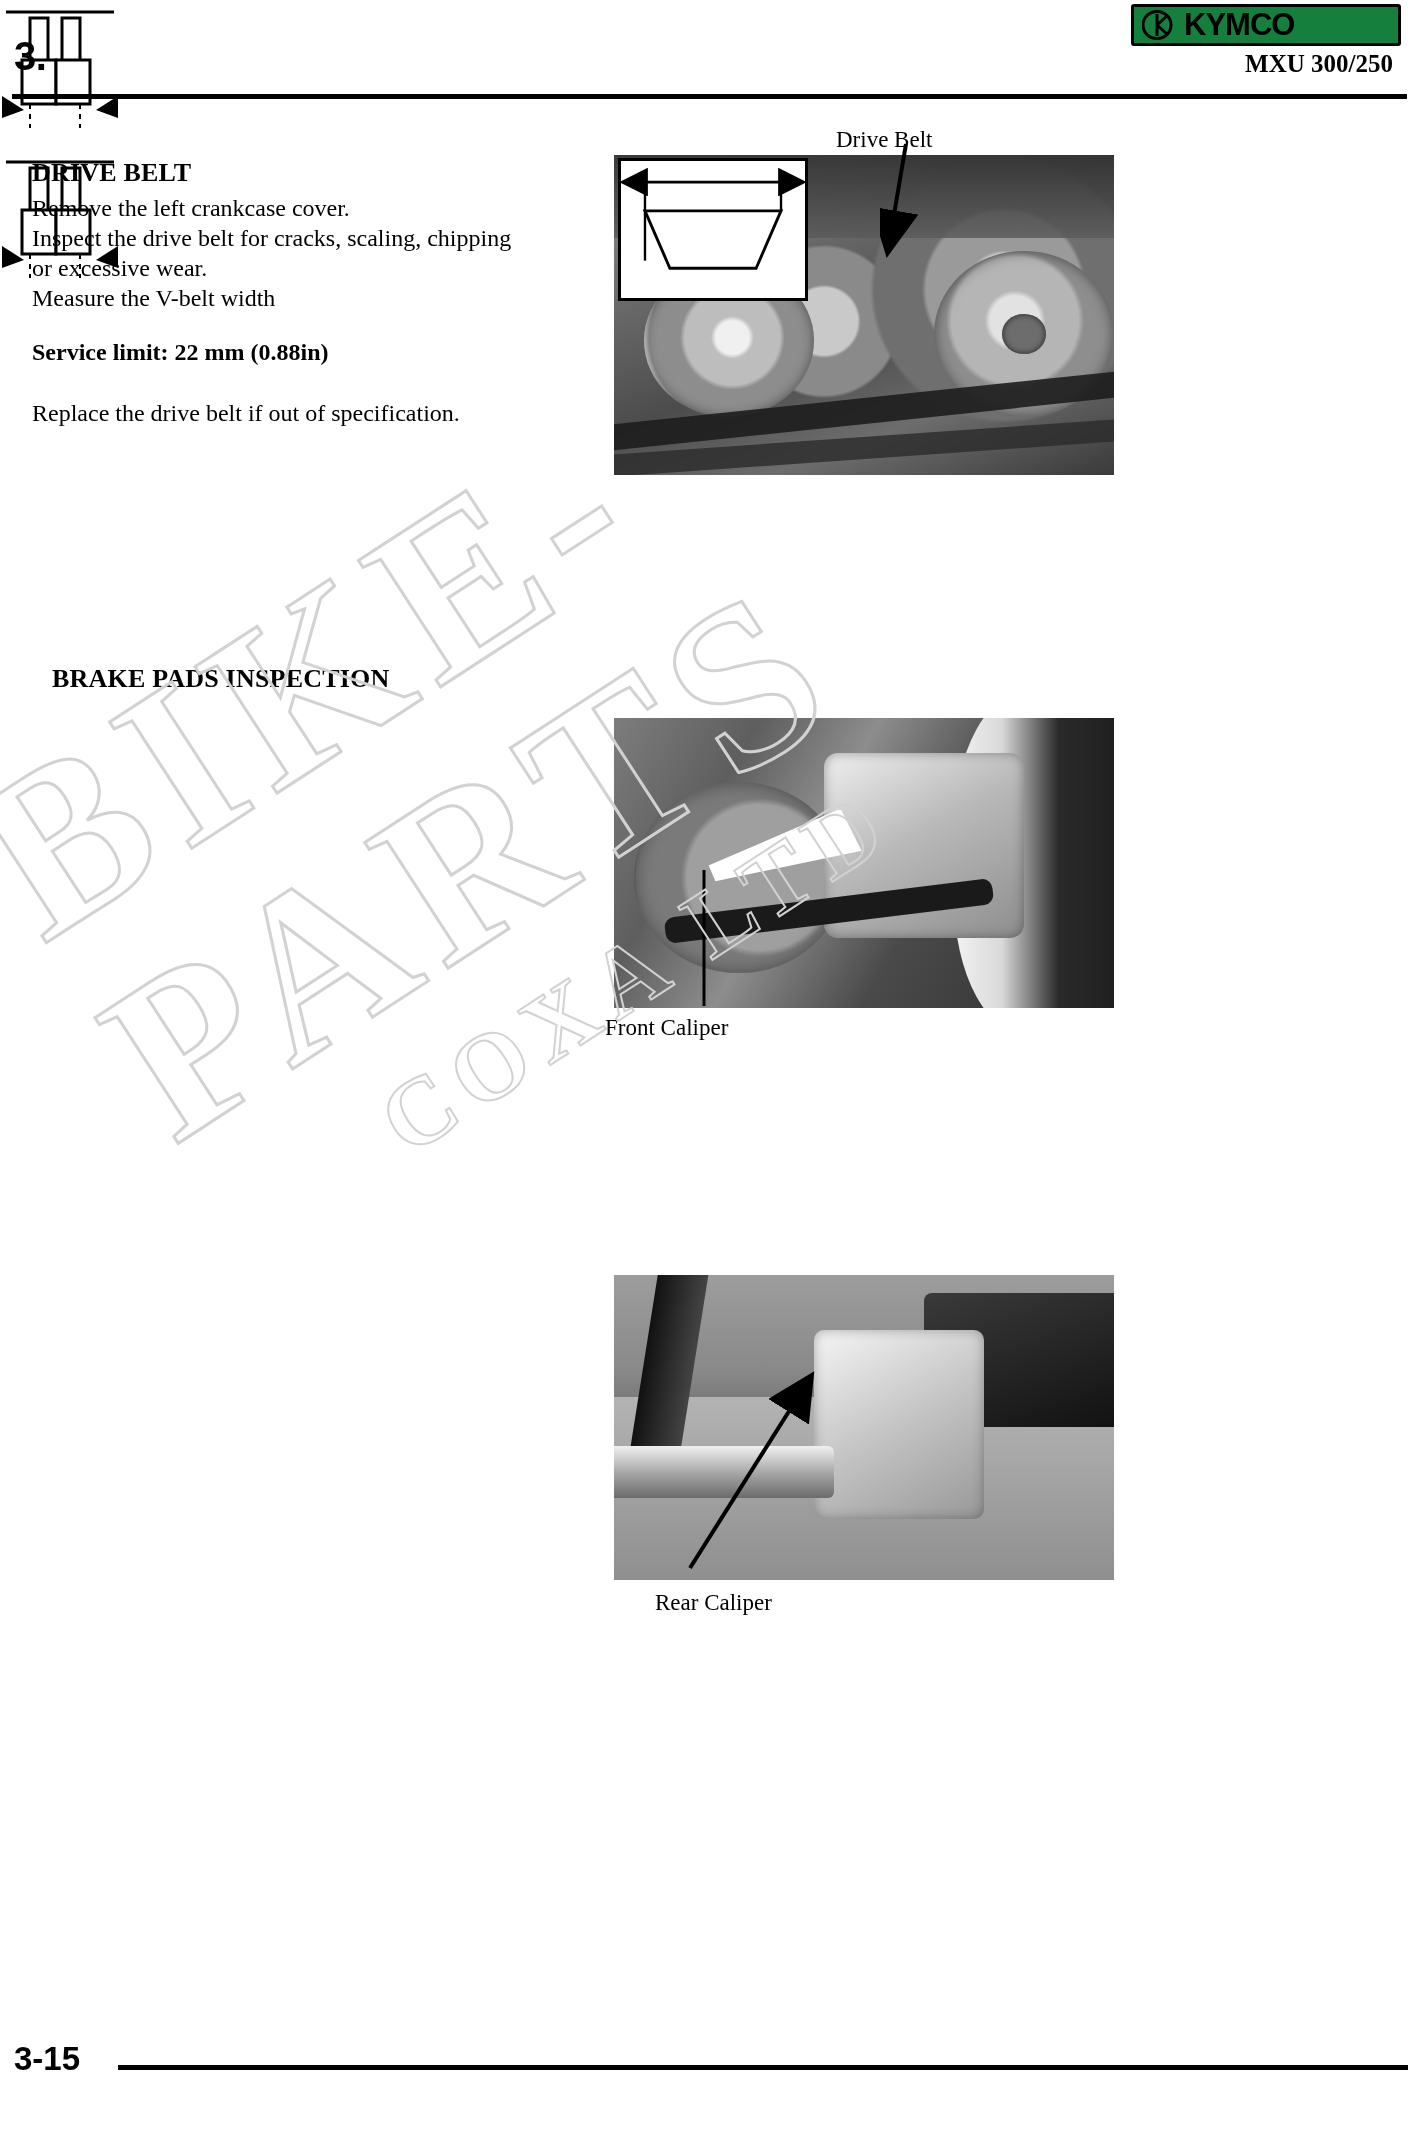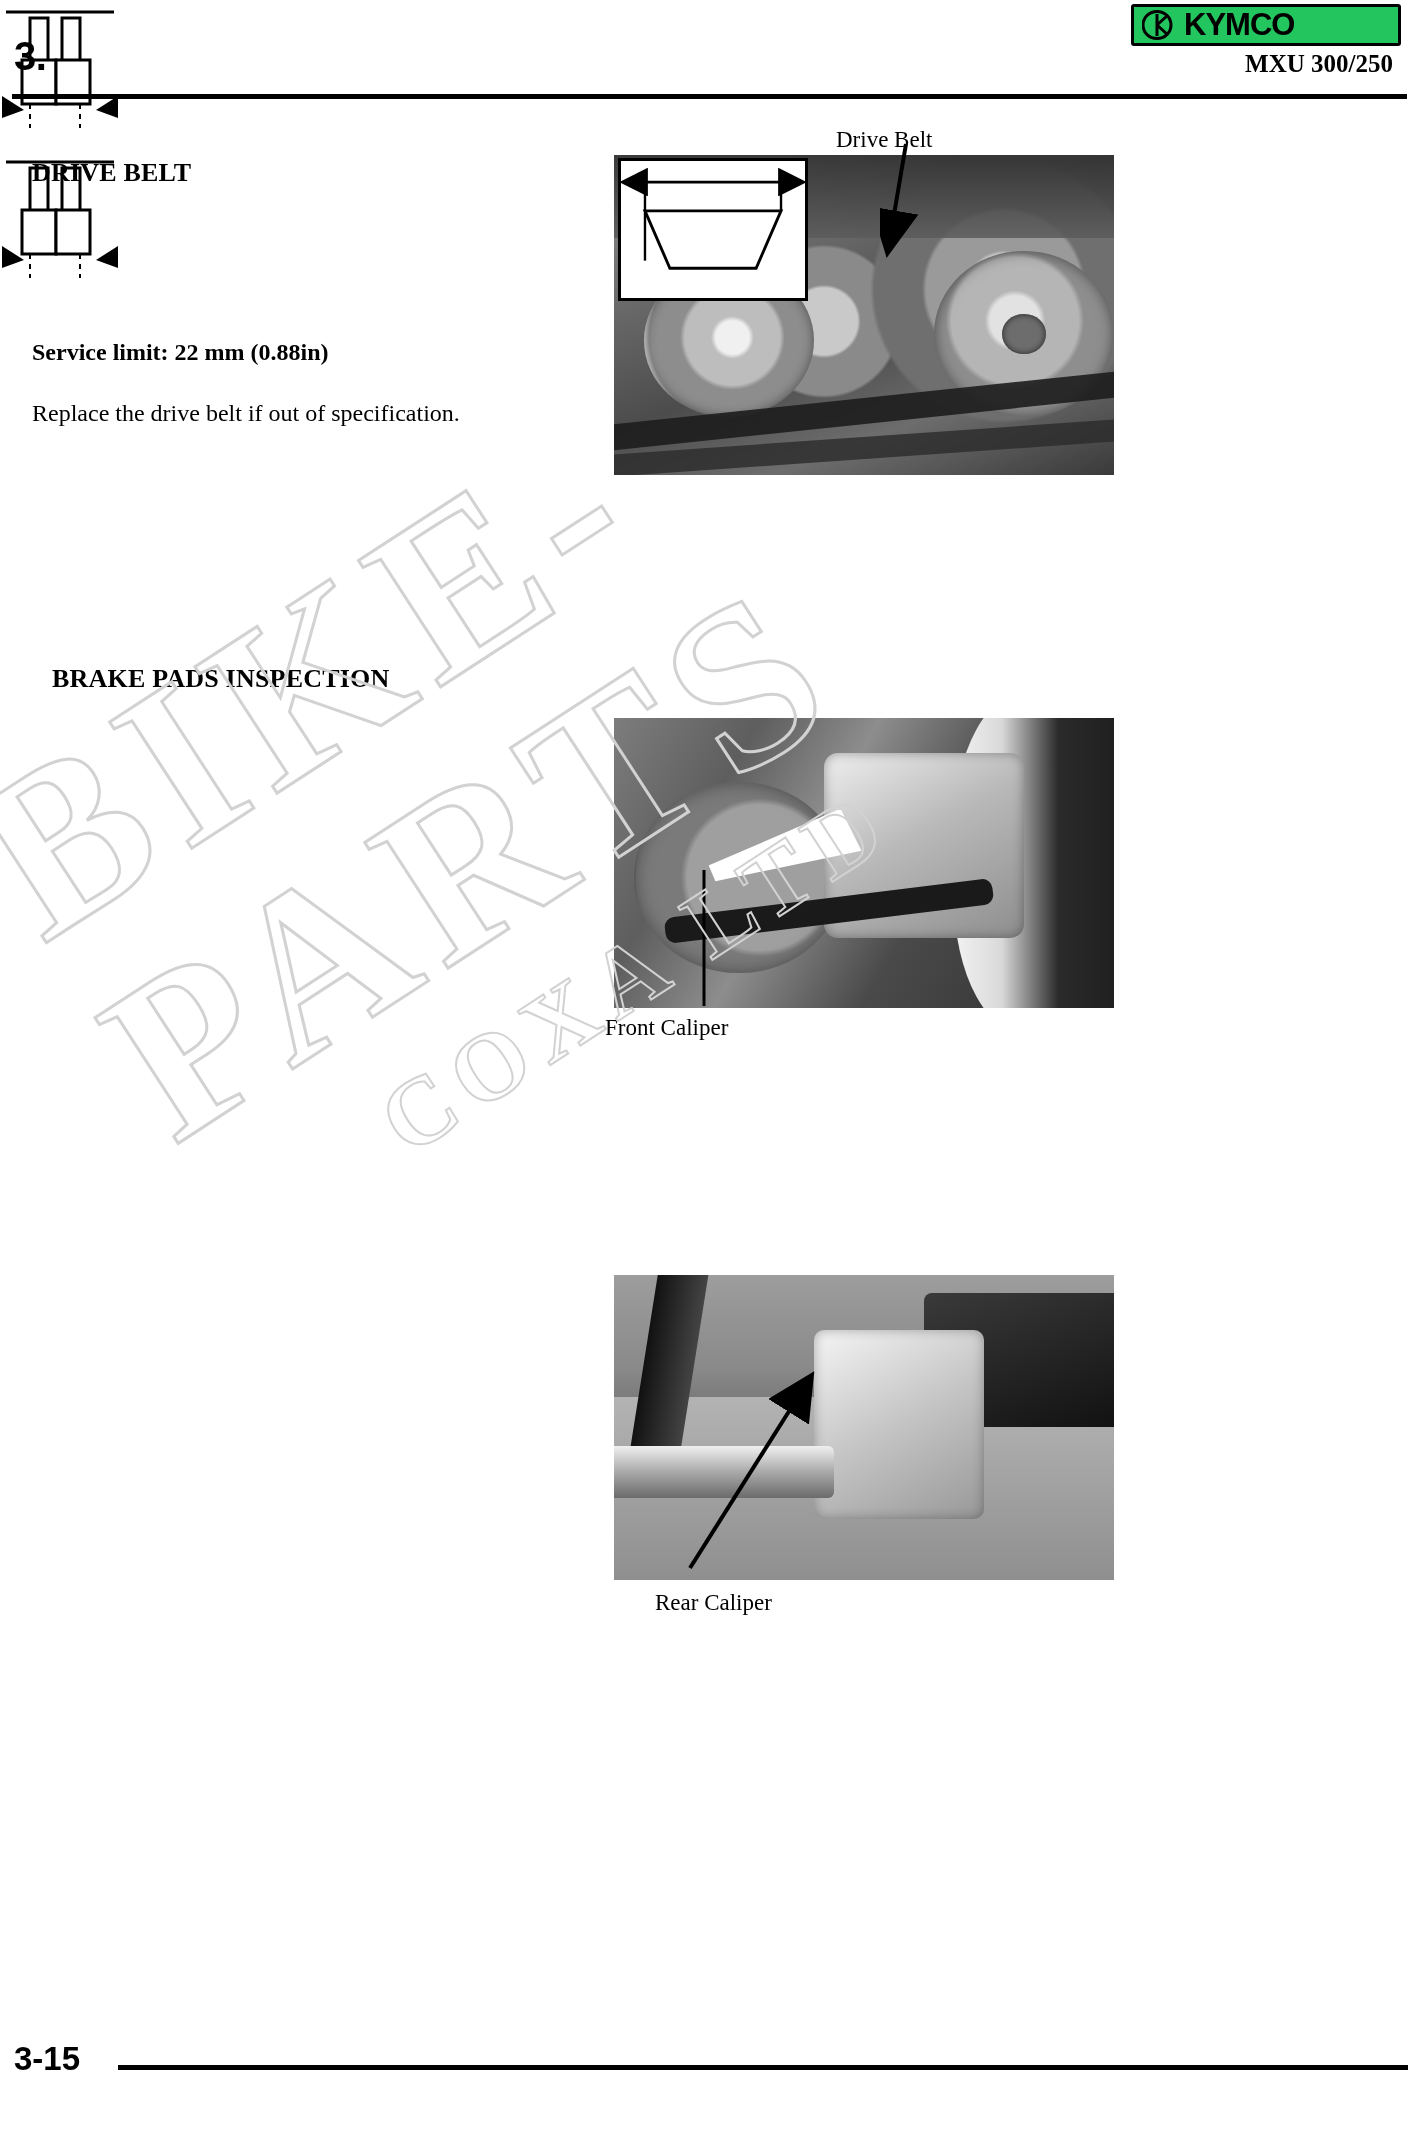--- a/index.html
+++ b/index.html
@@ -49,21 +49,21 @@
     letter-spacing: 0.3px;
   }
   .brand-box {
     position: absolute;
     right: 18px;
     top: 4px;
     width: 270px;
     height: 42px;
     border: 3px solid #000;
     border-radius: 3px;
-    background: #22c55e;
+    background: #15803d;
     display: flex;
     align-items: center;
     padding-left: 8px;
     box-sizing: border-box;
   }
   .brand-logo {
     width: 34px;
     height: 30px;
     position: relative;
     margin-right: 8px;
@@ -320,20 +320,23 @@
           <path d="M15 4 L15 26 M15 15 L26 5 M15 15 L26 25" stroke="#000" stroke-width="3" fill="none"></path>
         </svg>
       </span>
       <span class="brand-text">KYMCO</span>
     </div>
     <div class="model-text">MXU 300/250</div>
     <div class="header-rule"></div>
   </div>
 
   <div class="section-heading" id="drive-belt-heading">DRIVE BELT</div>
+  <div class="body-text" id="drive-belt-para1" style="white-space: pre-line;">Remove the left crankcase cover.
+Inspect the drive belt for cracks, scaling, chipping or excessive wear.
+Measure the V-belt width</div>
   <div class="body-text bold" id="drive-belt-limit">Service limit: 22 mm (0.88in)</div>
   <div class="body-text" id="drive-belt-para2">Replace the drive belt if out of specification.</div>
 
   <div class="caption" id="caption-drive-belt">Drive Belt</div>
 
   <div class="photo" id="photo-drive-belt">
     <div class="bg"></div>
     <div class="dark-top"></div>
     <div class="clutch"></div>
     <div class="pulley"></div>

